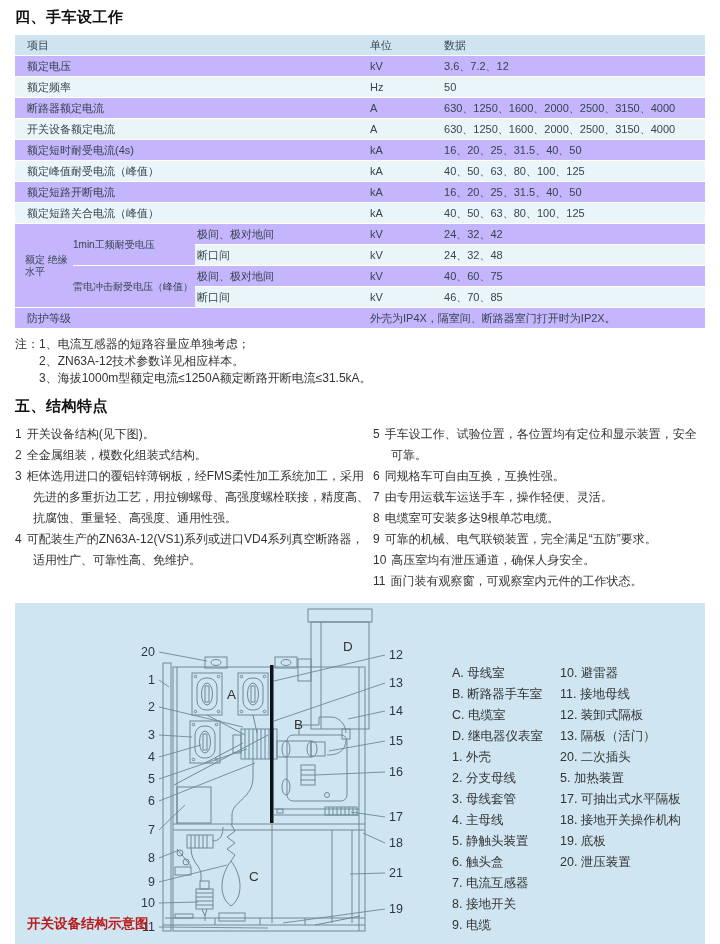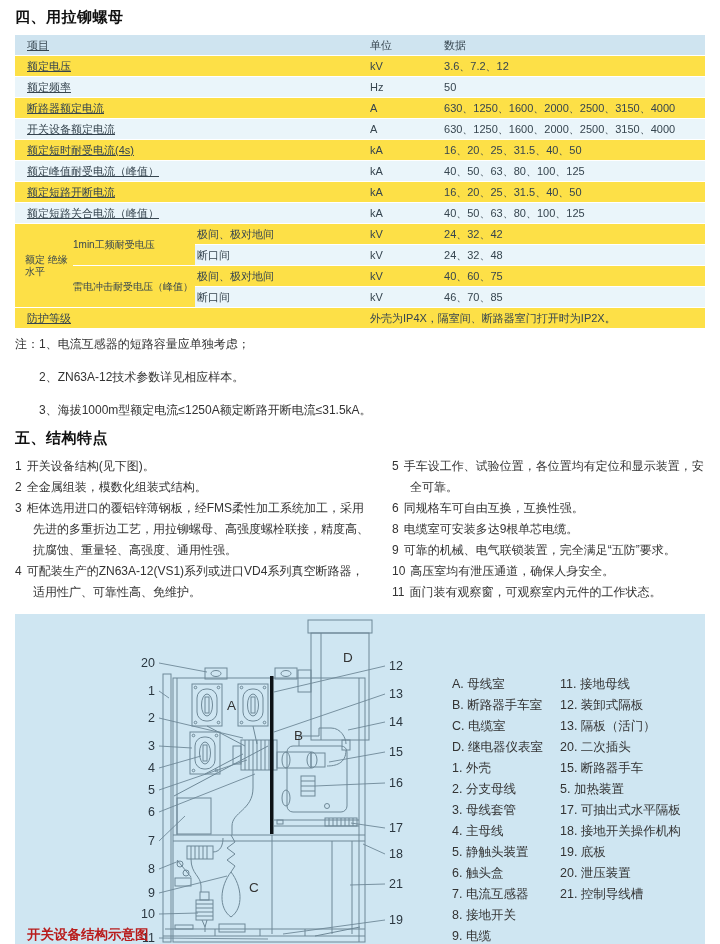--- a/index.html
+++ b/index.html
@@ -4,55 +4,55 @@
 <style>
   html,body{margin:0;padding:0;background:#fff;}
   body{width:720px;height:944px;overflow:hidden;
        font-family:"Liberation Sans","DejaVu Sans",sans-serif;color:#333;}
   .page{padding:8px 15px 0 15px;position:relative;}
   h2.sec{font-size:15px;font-weight:bold;color:#111;margin:0 0 8px 0;letter-spacing:.5px;}
   
   table.params{border-collapse:collapse;width:690px;table-layout:fixed;font-size:11px;color:#36454f;}
   table.params td{border-bottom:1px solid #fff;height:20px;padding:0;vertical-align:middle;line-height:1.15;}
   table.params tr.hd td{background:#cfe4f0;}
-  table.params tr.r-odd td{background:#fde047;}
+  table.params tr.r-odd td{background:#c4b5fd;}
   table.params tr.r-even td{background:#eaf5fa;}
-  td.c-item{padding-left:12px !important;text-decoration:underline;}
+  td.c-item{padding-left:12px !important;}
   td.c1{padding-left:10px !important;font-size:10px;}
   td.c2{font-size:10px;}
   td.c3{padding-left:2px !important;}
   td.unit{padding-left:2px !important;}
   td.data{padding-left:2px !important;}
   
   .notes{margin-top:7px;font-size:12px;color:#333;line-height:17px;}
   .notes .n-first{display:flex;}
   .notes .n-label{flex:0 0 24px;}
-  .notes .n-more{margin-left:24px;margin-top:16px;}
+  .notes .n-more{margin-left:24px;}
   
   h2.sec2{margin-top:10px;}
-  .features{display:flex;margin-top:2px;gap:19px;}
+  .features{display:flex;margin-top:2px;}
   .f-col{font-size:12px;line-height:21px;color:#333;}
   .f-left{width:358px;}
   .f-right{flex:1;}
   .f-item{padding-left:18px;text-indent:-18px;}
   .f-item .num{margin-right:5px;}
   
   .diagram-box{position:relative;width:690px;height:353px;margin-top:11px;background:#cfe6f2;}
   .diagram-box svg{position:absolute;left:0;top:0;}
   .legend{position:absolute;left:437px;top:60px;display:flex;font-size:12.5px;color:#333;line-height:21px;}
   .lg-col1{width:108px;}
   .lg-col2{width:150px;}
   .caption{position:absolute;left:12px;top:312px;font-size:13.5px;font-weight:bold;color:#b91c1c;}
 </style>
 </head>
 <body>
 
 <div class="page">
 
-  <h2 class="sec">四、用拉铆螺母</h2>
+  <h2 class="sec">四、手车设工作</h2>
 
   <table class="params">
     <colgroup>
         <col style="width:58px">
         <col style="width:122px">
         <col style="width:173px">
         <col style="width:74px">
         <col style="width:263px">
       </colgroup>
     <tbody>
@@ -145,20 +145,21 @@
   <div class="features">
     <div class="f-col f-left">
       <div class="f-item"><span class="num">1</span><span>开关设备结构(见下图)。</span></div>
       <div class="f-item"><span class="num">2</span><span>全金属组装，模数化组装式结构。</span></div>
       <div class="f-item"><span class="num">3</span><span>柜体选用进口的覆铝锌薄钢板，经FMS柔性加工系统加工，采用先进的多重折边工艺，用拉铆螺母、高强度螺栓联接，精度高、抗腐蚀、重量轻、高强度、通用性强。</span></div>
       <div class="f-item"><span class="num">4</span><span>可配装生产的ZN63A-12(VS1)系列或进口VD4系列真空断路器，适用性广、可靠性高、免维护。</span></div>
     </div>
     <div class="f-col f-right">
       <div class="f-item"><span class="num">5</span><span>手车设工作、试验位置，各位置均有定位和显示装置，安全可靠。</span></div>
       <div class="f-item"><span class="num">6</span><span>同规格车可自由互换，互换性强。</span></div>
+      <div class="f-item"><span class="num">7</span><span>由专用运载车运送手车，操作轻便、灵活。</span></div>
       <div class="f-item"><span class="num">8</span><span>电缆室可安装多达9根单芯电缆。</span></div>
       <div class="f-item"><span class="num">9</span><span>可靠的机械、电气联锁装置，完全满足“五防”要求。</span></div>
       <div class="f-item"><span class="num">10</span><span>高压室均有泄压通道，确保人身安全。</span></div>
       <div class="f-item"><span class="num">11</span><span>面门装有观察窗，可观察室内元件的工作状态。</span></div>
     </div>
   </div>
 
   <div class="diagram-box">
     <svg width="690" height="353" viewBox="0 0 690 353">
       <g stroke="#6e8897" stroke-width="1" fill="none">
@@ -379,30 +380,29 @@
         <div class="lg-item">2. 分支母线</div>
         <div class="lg-item">3. 母线套管</div>
         <div class="lg-item">4. 主母线</div>
         <div class="lg-item">5. 静触头装置</div>
         <div class="lg-item">6. 触头盒</div>
         <div class="lg-item">7. 电流互感器</div>
         <div class="lg-item">8. 接地开关</div>
         <div class="lg-item">9. 电缆</div>
       </div>
       <div class="lg-col2">
+        <div class="lg-item">10. 避雷器</div>
         <div class="lg-item">11. 接地母线</div>
         <div class="lg-item">12. 装卸式隔板</div>
         <div class="lg-item">13. 隔板（活门）</div>
         <div class="lg-item">20. 二次插头</div>
-        <div class="lg-item">15. 断路器手车</div>
         <div class="lg-item">5. 加热装置</div>
         <div class="lg-item">17. 可抽出式水平隔板</div>
         <div class="lg-item">18. 接地开关操作机构</div>
         <div class="lg-item">19. 底板</div>
         <div class="lg-item">20. 泄压装置</div>
-        <div class="lg-item">21. 控制导线槽</div>
       </div>
     </div>
 
     <div class="caption">开关设备结构示意图</div>
   </div>
 
 </div>
 
 </body></html>

